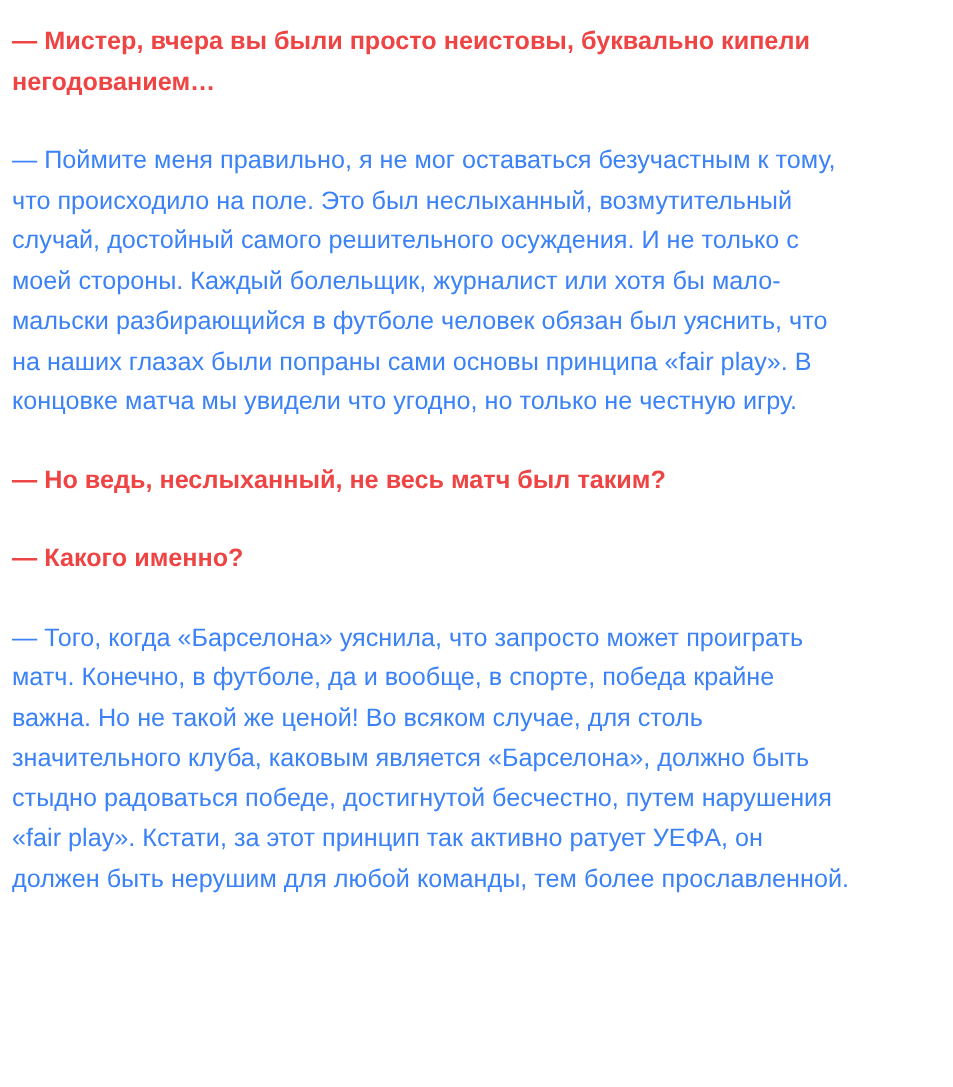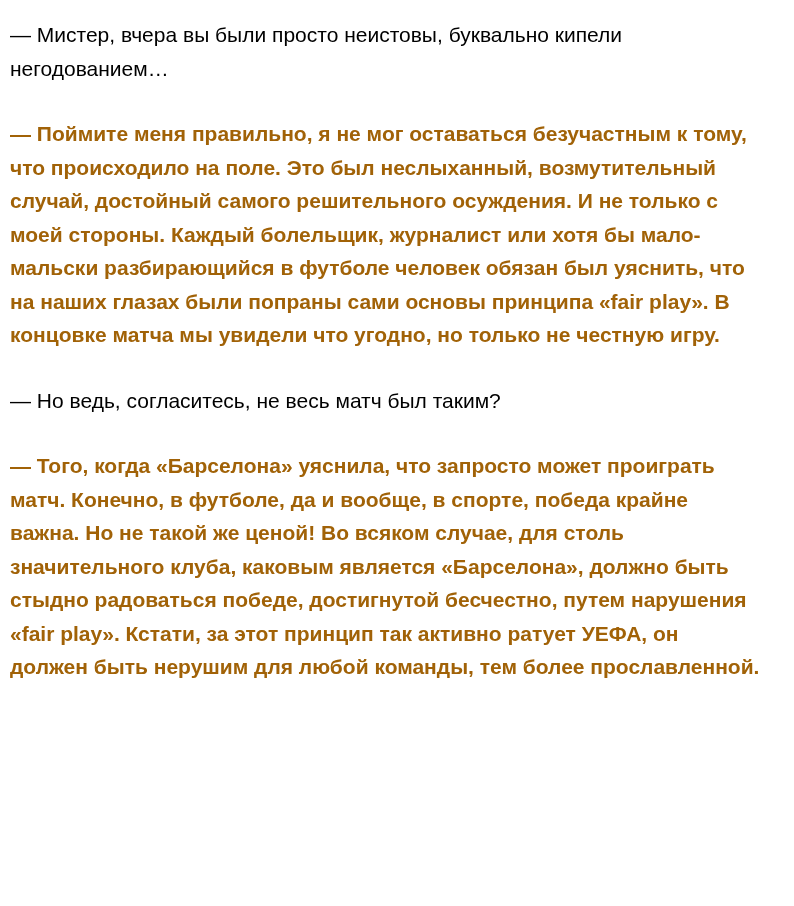--- a/index.html
+++ b/index.html
@@ -15,46 +15,47 @@
     color: #333333;
   }
   .para {
     margin: 0 0 32px 0;
     font-size: 21px;
     line-height: 33.5px;
     white-space: pre-line;      
     letter-spacing: 0;
   }
   .para.question {
-    font-weight: 400;
-    color: #000000;
+    font-weight: 700;
+    color: #ef4444;
   }
   .para.answer {
-    font-weight: 700;
-    color: #a16207;
+    font-weight: 400;
+    color: #3b82f6;
   }
 </style>
 </head>
 <body>
 
 <div class="article">
   <p class="para question">— Мистер, вчера вы были просто неистовы, буквально кипели
 негодованием…</p>
 
   <p class="para answer">— Поймите меня правильно, я не мог оставаться безучастным к тому,
 что происходило на поле. Это был неслыханный, возмутительный
 случай, достойный самого решительного осуждения. И не только с
 моей стороны. Каждый болельщик, журналист или хотя бы мало-
 мальски разбирающийся в футболе человек обязан был уяснить, что
 на наших глазах были попраны сами основы принципа «fair play». В
 концовке матча мы увидели что угодно, но только не честную игру.</p>
 
-  <p class="para question">— Но ведь, согласитесь, не весь матч был таким?</p>
+  <p class="para question">— Но ведь, неслыханный, не весь матч был таким?</p>
 
 
+  <p class="para question">— Какого именно?</p>
 
   <p class="para answer">— Того, когда «Барселона» уяснила, что запросто может проиграть
 матч. Конечно, в футболе, да и вообще, в спорте, победа крайне
 важна. Но не такой же ценой! Во всяком случае, для столь
 значительного клуба, каковым является «Барселона», должно быть
 стыдно радоваться победе, достигнутой бесчестно, путем нарушения
 «fair play». Кстати, за этот принцип так активно ратует УЕФА, он
 должен быть нерушим для любой команды, тем более прославленной.</p>
 </div>
 

